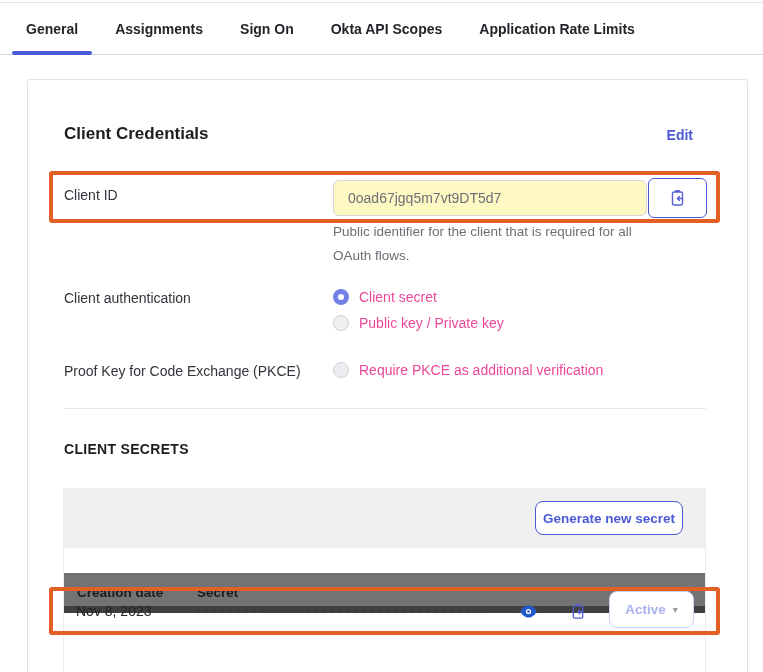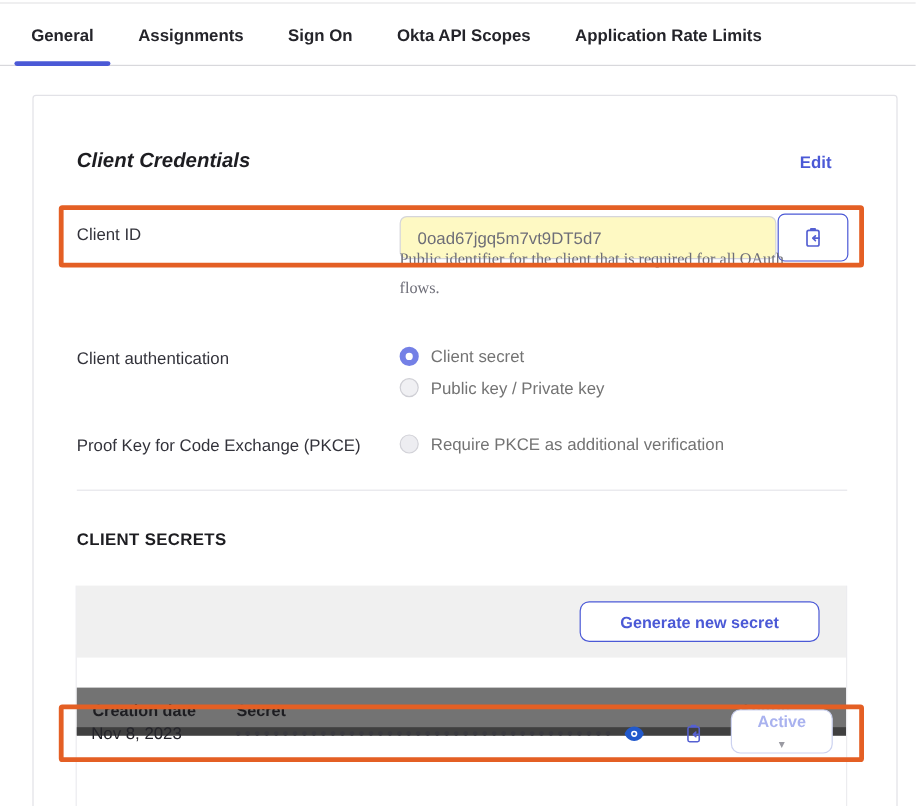--- a/index.html
+++ b/index.html
@@ -13,80 +13,80 @@
   .tab { position:relative; display:flex; align-items:center; padding:0 14px; margin-right:9px;
     font-size:14px; font-weight:bold; color:#24242a; cursor:pointer; }
   .tab.active::after { content:""; position:absolute; left:0; right:0; bottom:-1px; height:4px;
     background:#4b59d6; border-radius:2px; }
 
   
   .card { position:absolute; top:79px; left:27px; width:721px; height:620px;
     background:#fff; border:1px solid #e2e2e7; border-radius:3px; }
   .card * { position:absolute; }
 
-  .section-title { left:36px; top:44px; font-size:17px; font-weight:bold;font-style:italic; }
+  .section-title { left:36px; top:44px; font-size:17px; font-weight:bold; }
   .edit-link { right:54px; top:47px; font-size:14px; font-weight:bold; color:#4b59d6; cursor:pointer;text-align:right; }
 
   
   .hl { border:4px solid #e45f24; border-radius:3px; background:transparent; pointer-events:none; z-index:5; }
   .hl1 { left:21px; top:91px; width:671px; height:52px; }
   .hl2 { left:21px; top:507px; width:671px; height:48px; }
 
   .field-label { left:36px; font-size:14px; color:#33333b; line-height:20px; }
   .lbl-clientid { top:105px; }
   .lbl-auth { top:208px; }
   .lbl-pkce { top:281px; }
 
   .client-id-input { left:305px; top:100px; width:314px; height:36px; background:#fef9c3;
     border:1px solid #d5d5da; border-radius:6px; font-size:14px; color:#6e6e78;
     line-height:34px; padding-left:14px; overflow:hidden; white-space:nowrap; }
   .copy-btn { left:620px; top:98px; width:59px; height:40px; background:#fff;
     border:1px solid #4b59d6; border-radius:6px; display:flex; align-items:center;
     justify-content:center; cursor:pointer; color:#5560d2; }
   .copy-btn svg, .icon-btn svg { position:static; }
 
-  .help-text { left:305px; top:124px; width:330px; font-size:13.5px; color:#6e6e78; line-height:24px;font-family:Liberation Serif, serif; }
+  .help-text { left:305px; top:140px; width:330px; font-size:13.5px; color:#6e6e78; line-height:24px; }
 
   .choice-group { left:305px; width:330px; }
   .auth-group { top:204px; }
   .pkce-group { top:277px; }
   .choice-row { position:static; display:flex; align-items:center; height:26px; gap:10px;
-    font-size:14px; color:#737373; }
+    font-size:14px; color:#ec4899; }
   .radio { position:static; width:16px; height:16px; border-radius:50%; flex:0 0 16px; }
   .radio.on { background:#fff; border:5px solid #7480e6; }
   .radio.off { background:#f0f0f3; border:1px solid #cfcfd5; }
   .checkbox { position:static; width:16px; height:16px; border-radius:50%;
     background:#ededf1; border:1px solid #d2d2d8; flex:0 0 16px; }
   .choice-label { position:static; }
 
   .divider { left:36px; top:328px; width:642px; height:1px; background:#e5e5ea; }
 
   .secrets-title { left:36px; top:361px; font-size:14px; font-weight:bold; letter-spacing:0.3px; }
 
   
   .table-wrap { left:35px; top:408px; width:643px; height:190px;
     border-left:1px solid #ececef; border-right:1px solid #ececef; }
   .table-band { left:0; top:0; width:641px; height:60px; background:#f0f0f0; }
-  .gen-btn { top:13px; right:22px; height:34px; padding:0 33px; background:#fff;
+  .gen-btn { top:13px; right:22px; height:34px; padding:0 7px; background:#fff;
     border:1px solid #4b59d6; border-radius:8px; color:#4b59d6; font-size:13.5px;
     font-weight:bold; display:flex; align-items:center; cursor:pointer; }
   .thead { left:0; top:60px; width:641px; height:40px; background:#737373; border-bottom:7px solid #404040;margin-top:25px; }
   .th { top:12px; font-size:13.5px; font-weight:bold; color:#1d1d21; }
   .th-date { left:13px; } .th-secret { left:133px; } .th-status { left:553px; }
 
   
   .cell-date { left:48px; top:521px; font-size:14px; color:#24242a; line-height:20px; }
   .cell-dots { left:168px; top:520px; width:345px; font-size:14px; letter-spacing:3px;
     color:#3a3a40; line-height:22px; overflow:hidden; white-space:nowrap; }
   .icon-btn { width:24px; height:24px; display:flex; align-items:center; justify-content:center; cursor:pointer; }
   .eye-btn { left:488px; top:519px; color:#2159cc; }
   .row-copy-btn { left:538px; top:519px; color:#5560d2; }
   .status-btn { left:581px; top:511px; width:85px; height:37px; background:#fff;
     border:1px solid #ccd2f0; border-radius:8px; display:flex; align-items:center;
-    justify-content:center; gap:7px; cursor:pointer;flex-direction:column; }
+    justify-content:center; gap:7px; cursor:pointer; }
   .status-btn .status-text { position:static; font-size:13.5px; font-weight:bold; color:#a9b2ef; }
   .status-btn .caret { position:static; font-size:10px; color:#9a9aa2; line-height:1; }
 </style>
 </head>
 <body>
 
 <div class="top-hairline"></div>
 
 <nav class="tabbar">
   <div class="tab active">General</div>

